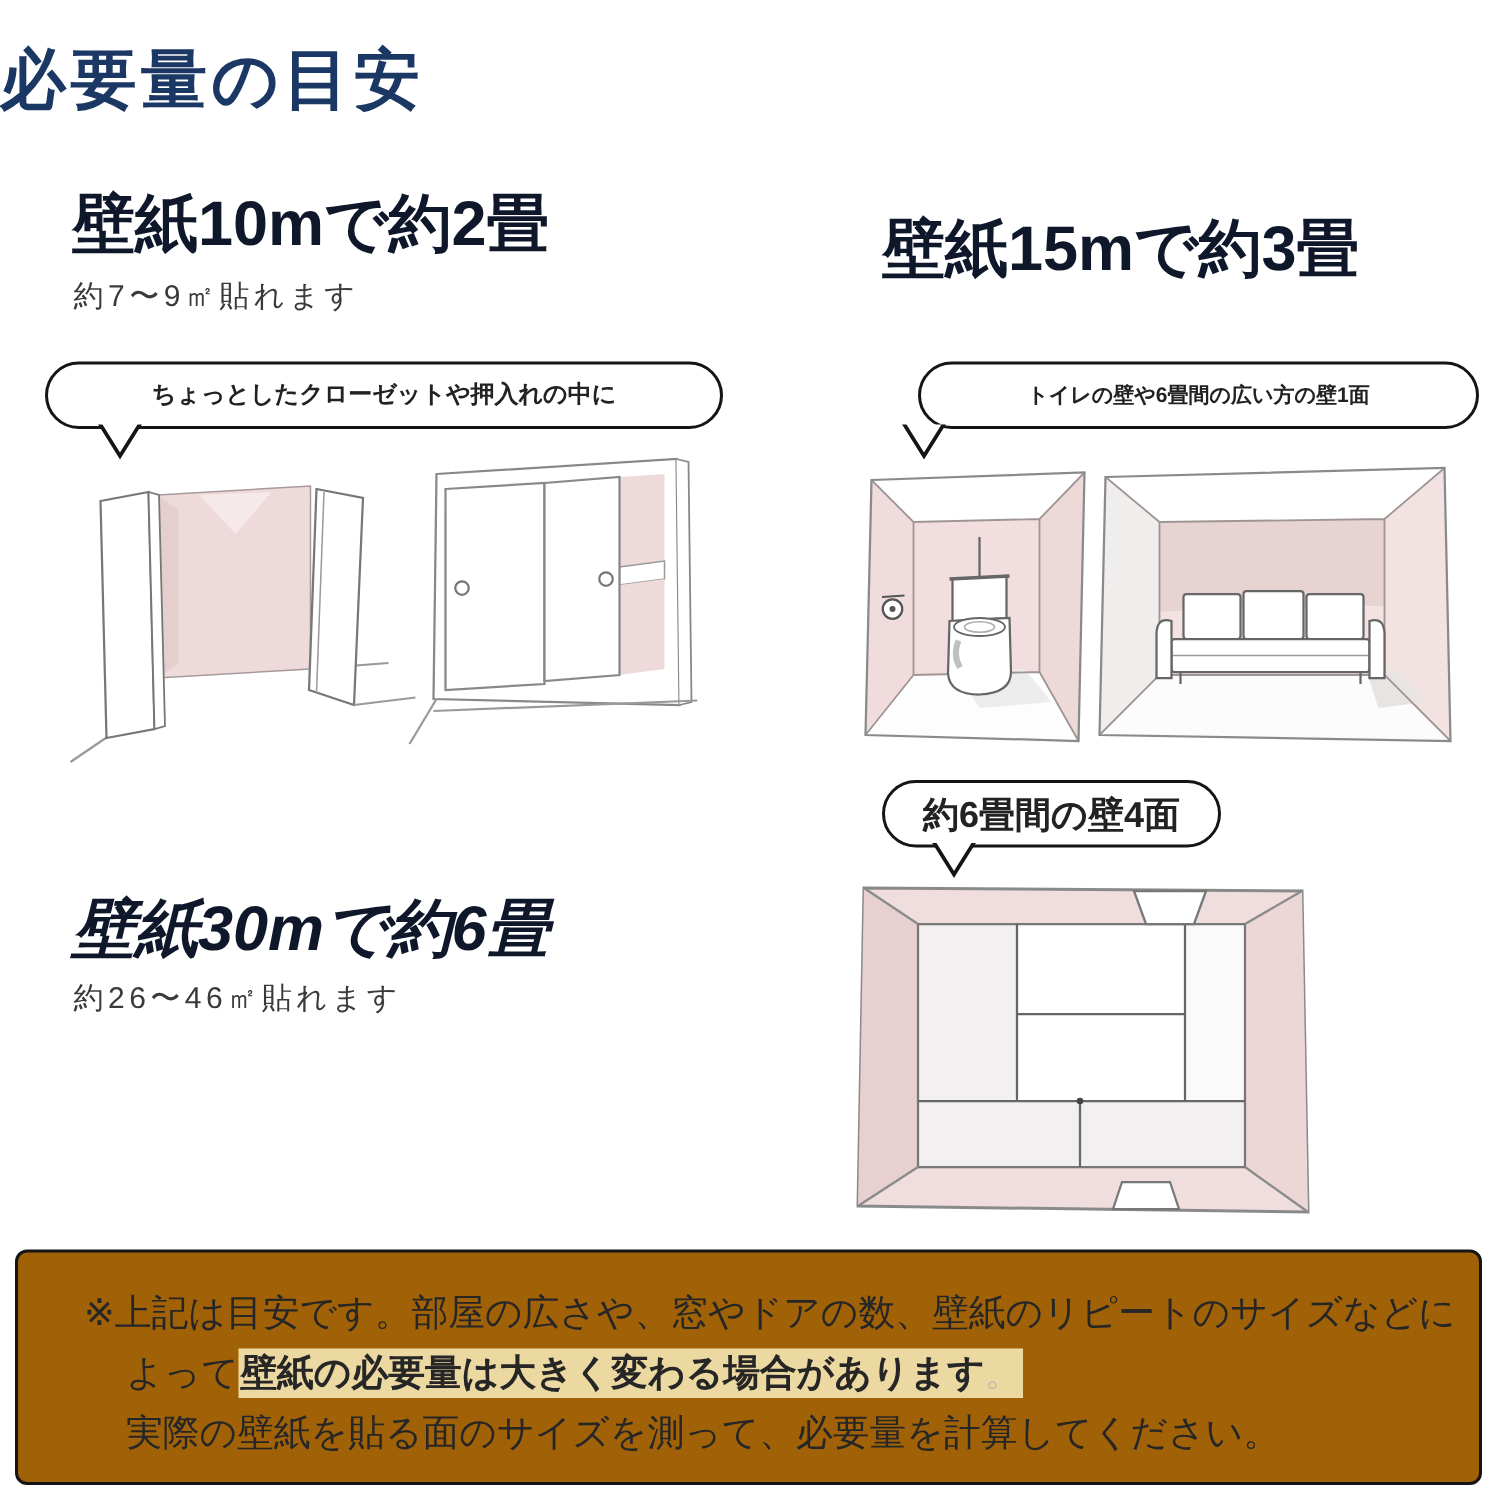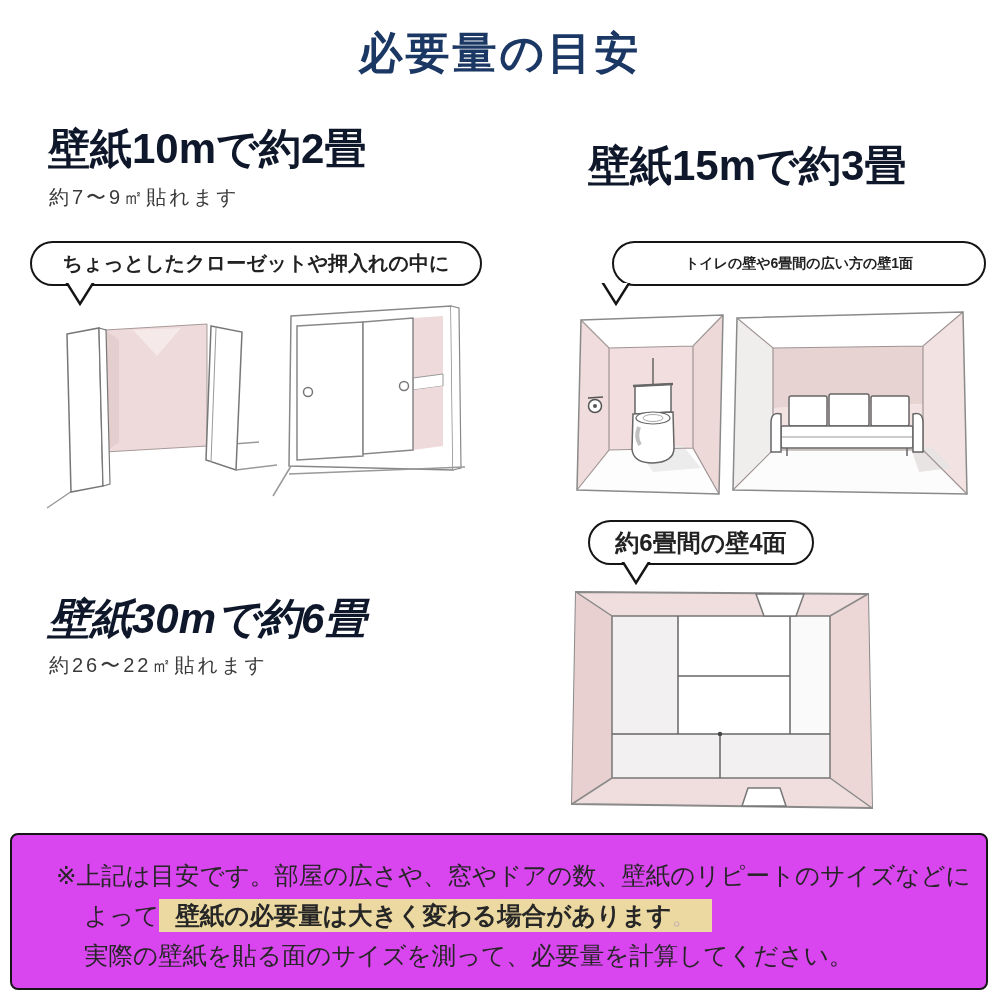--- a/index.html
+++ b/index.html
@@ -2,39 +2,39 @@
 <html><head>
 <meta charset="utf-8">
 <style>
   html,body{margin:0;padding:0;background:#ffffff;}
   #canvas{
     position:relative;width:1000px;height:1000px;background:#ffffff;overflow:hidden;
     font-family:"Liberation Sans","DejaVu Sans",sans-serif;color:#333333;
   }
   .abs{position:absolute;}
   .page-title{
-    left:0;right:0;top:24px;text-align:center;
+    left:0;right:0;top:24px;text-align:left;
     font-size:44px;font-weight:bold;color:#1b3764;letter-spacing:3px;
   }
   .sec-heading{font-size:42px;font-weight:bold;color:#0f172a;white-space:nowrap;line-height:1.1;}
   .sec-subtitle{font-size:20px;color:#3a3a3a;letter-spacing:3px;white-space:nowrap;}
   .bubble{
     box-sizing:border-box;height:45px;border:2.5px solid #151515;border-radius:26px;
     background:#ffffff;display:flex;align-items:center;justify-content:center;
-    font-size:20px;font-weight:bold;color:#222222;white-space:nowrap;z-index:2;
+    font-size:16px;font-weight:bold;color:#222222;white-space:nowrap;z-index:2;
   }
   .bubble-tail{z-index:3;}
   .note-box{
     box-sizing:border-box;left:10px;top:833px;width:978px;height:157px;
-    border:2px solid #151515;border-radius:8px;background:#d946ef;
+    border:2px solid #151515;border-radius:8px;background:#a16207;
     padding:21px 24px 0 44px;font-size:24.5px;line-height:40px;color:#262626;
   }
   .note-line{white-space:nowrap;}
   .note-indent{padding-left:28px;}
-  .hl{background:#ecd9a2;font-weight:bold;padding:3px 16px;}
+  .hl{background:#ecd9a2;font-weight:bold;padding:3px 1px;}
   .hl-period{color:#c7b2b2;font-weight:normal;}
   svg{display:block;}
 </style>
 </head>
 <body>
 
 <div id="canvas">
 
   <div class="abs page-title">必要量の目安</div>
 
@@ -154,21 +154,21 @@
     <line x1="220" y1="34" x2="220" y2="152" stroke="#666666" stroke-width="1.5"></line>
     <line x1="108" y1="94" x2="220" y2="94" stroke="#666666" stroke-width="1.5"></line>
     <line x1="42" y1="152" x2="260" y2="152" stroke="#666666" stroke-width="1.5"></line>
     <line x1="150" y1="152" x2="150" y2="196" stroke="#666666" stroke-width="1.5"></line>
     <circle cx="150" cy="152" r="2.2" fill="#444444"></circle>
     <polygon points="186,12 234,12 226,34 194,34" fill="#ffffff" stroke="#777777" stroke-width="1.5"></polygon>
     <polygon points="178,206 210,206 216,224 172,224" fill="#ffffff" stroke="#777777" stroke-width="1.5"></polygon>
   </svg>
 
   <div class="abs sec-heading" style="left:48px;top:596px;font-style:italic;">壁紙30mで約6畳</div>
-  <div class="abs sec-subtitle" style="left:49px;top:652px;">約26〜22㎡貼れます</div>
+  <div class="abs sec-subtitle" style="left:49px;top:652px;">約26〜46㎡貼れます</div>
 
   <div class="abs note-box">
     <div class="note-line">※上記は目安です。部屋の広さや、窓やドアの数、壁紙のリピートのサイズなどに</div>
     <div class="note-line note-indent"><span>よって</span><span class="hl"><span>壁紙の必要量は大きく変わる場合があります</span><span class="hl-period">。</span></span></div>
     <div class="note-line note-indent">実際の壁紙を貼る面のサイズを測って、必要量を計算してください。</div>
   </div>
 
 </div>
 
 </body></html>

